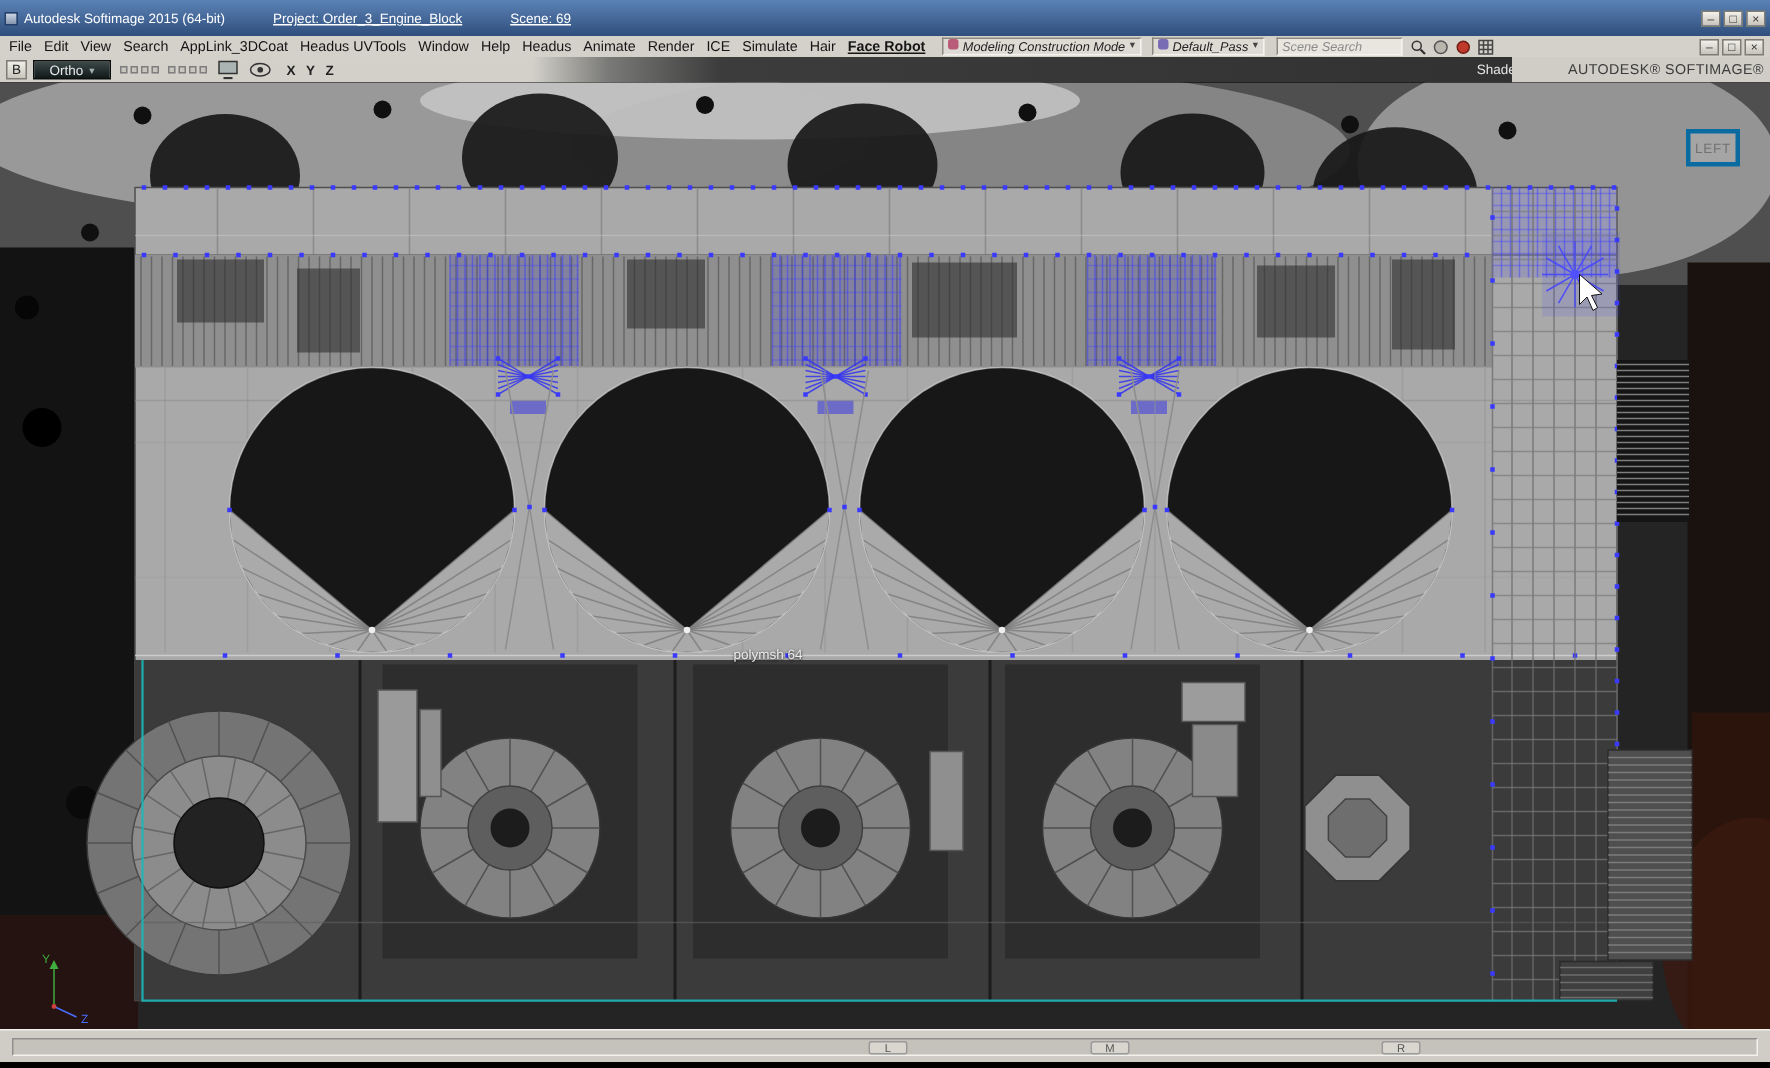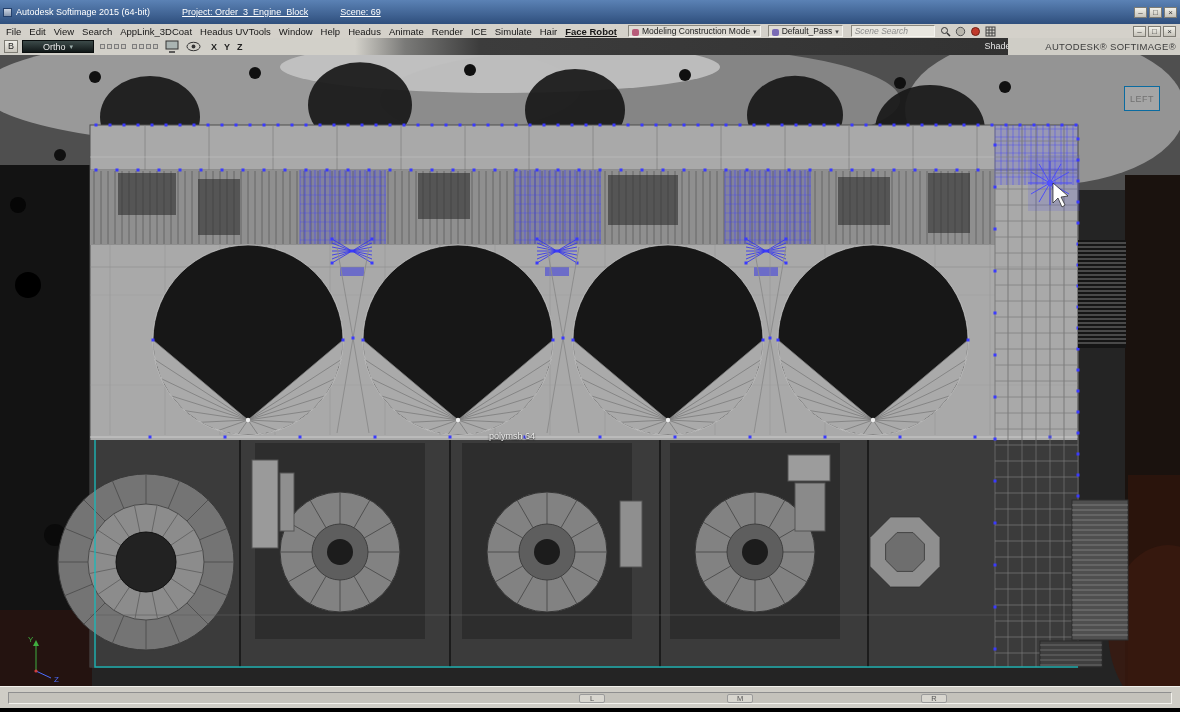--- a/index.html
+++ b/index.html
@@ -16,59 +16,59 @@
   .title-seg + .title-seg { margin-left:32px;text-decoration:underline; }
   .win-controls { margin-left:auto; display:flex; gap:2px; }
   .winbtn { width:13px; height:11px; background:linear-gradient(#f2f1ea,#c6c3ba);
     border:1px solid #7e7c74; font-size:8px; line-height:9px; text-align:center; color:#333; cursor:default; }
 
   
   .menubar { height:14px; background:#d4d1ca; display:flex; align-items:center;
     font-size:9.5px; color:#151515; padding:0 2px; flex:0 0 auto; }
   .menu-item { padding:0 4px; white-space:nowrap; }
   .menu-item.uline { text-decoration:underline;font-weight:bold; }
-  .combo { display:flex; align-items:flex-end; height:12px; background:#dedbd4;
+  .combo { display:flex; align-items:flex-start; height:12px; background:#dedbd4;
     border:1px solid; border-color:#8a887f #f4f3ee #f4f3ee #8a887f;
-    font-size:8.5px; padding:0 3px; gap:3px; margin-left:7px; white-space:nowrap; color:#222; }
+    font-size:8.5px; padding:0 3px; gap:3px; margin-left:7px; white-space:nowrap; color:#222;font-style:italic; }
   .combo .cicon { width:7px; height:7px; border-radius:2px; }
   .combo .arr { font-size:7px; color:#444; }
   .search-wrap { display:flex; align-items:center; margin-left:8px; gap:2px; }
   .search-wrap input { width:84px; height:12px; background:#e8e6df; border:1px solid;
     border-color:#8a887f #f4f3ee #f4f3ee #8a887f; font-size:8.5px; padding:0 3px;
     font-family:Liberation Sans, sans-serif; color:#333; }
   .search-wrap input::placeholder { color:#8a8a8a; font-style:italic; }
   .mini-icon { width:13px; height:13px; display:flex; align-items:center; justify-content:center;
     background:#d4d1ca; border:1px solid transparent; margin-left:2px; }
   .mini-ctrls { margin-left:auto; display:flex; gap:2px; padding-right:2px; }
 
   
   .vp-header { height:17px; position:relative; display:flex; align-items:center; flex:0 0 auto;
     background:linear-gradient(90deg,#d2d0c9 0,#d2d0c9 355px,#7a7a78 405px,#3c3c3c 480px,#2e2e2e 100%); }
   .hbtn { width:14px; height:13px; margin-left:4px; background:linear-gradient(#efeee8,#c9c6bd);
     border:1px solid #7e7c74; font-size:9px; line-height:11px; text-align:center; color:#222; }
-  .ortho { width:72px; height:13px; margin-left:4px; background:linear-gradient(#3c4a49,#111818);
+  .ortho { width:52px; height:13px; margin-left:4px; background:linear-gradient(#3c4a49,#111818);
     border:1px solid #0a0e0e; color:#e8e8e8; font-size:9px; display:flex; align-items:center;
     justify-content:center; gap:4px; }
   .ortho .arr { font-size:7px; color:#9fb0ae; }
   .sqgrp { display:flex; gap:2px; margin-left:6px; }
   .sq { width:5px; height:5px; background:#c9c6bf; border:1px solid #7e7e7e; }
   .hicon { margin-left:7px; display:flex; align-items:center; }
   .axes { margin-left:10px; display:flex; gap:7px; font-size:9px; font-weight:bold; color:#202020; }
   .shaded { position:absolute; right:158px; top:3px; color:#e6e6e6; font-size:9px; display:flex;
     align-items:center; gap:3px; }
   .shaded .arr { font-size:7px; color:#aaa; }
   .brand { position:absolute; right:0; top:0; height:17px; width:172px; background:#cfcdc6;
     display:flex; align-items:center; justify-content:flex-end; padding-right:4px;
     font-size:9.5px; color:#3c3c3c; letter-spacing:.3px; white-space:nowrap; }
 
   
   .viewport { position:relative; height:631px; background:#1a1a1a; overflow:hidden; flex:0 0 auto; }
   .viewport svg.canvas { position:absolute; left:0; top:0; }
   .left-label { position:absolute; top:31px; right:20px; width:36px; height:25px;
-    background:#a6a6a6; border:1px solid #0369a1; color:#707070; font-size:9px;
+    background:#a6a6a6; border:3px solid #0369a1; color:#707070; font-size:9px;
     display:flex; align-items:center; justify-content:center; letter-spacing:.5px; opacity:.95; }
   .mesh-label { position:absolute; left:489px; top:376px; font-size:9px; color:#ececec;
     text-shadow:0 1px 2px #000; }
   .axis-ind { position:absolute; left:24px; top:576px; }
 
   
   .statusbar { height:14px; background:#454545; border-top:1px solid #6a6a6a; color:#dcdcdc;
     font-size:9px; display:flex; align-items:center; padding-left:6px; flex:0 0 auto; }
 
   

